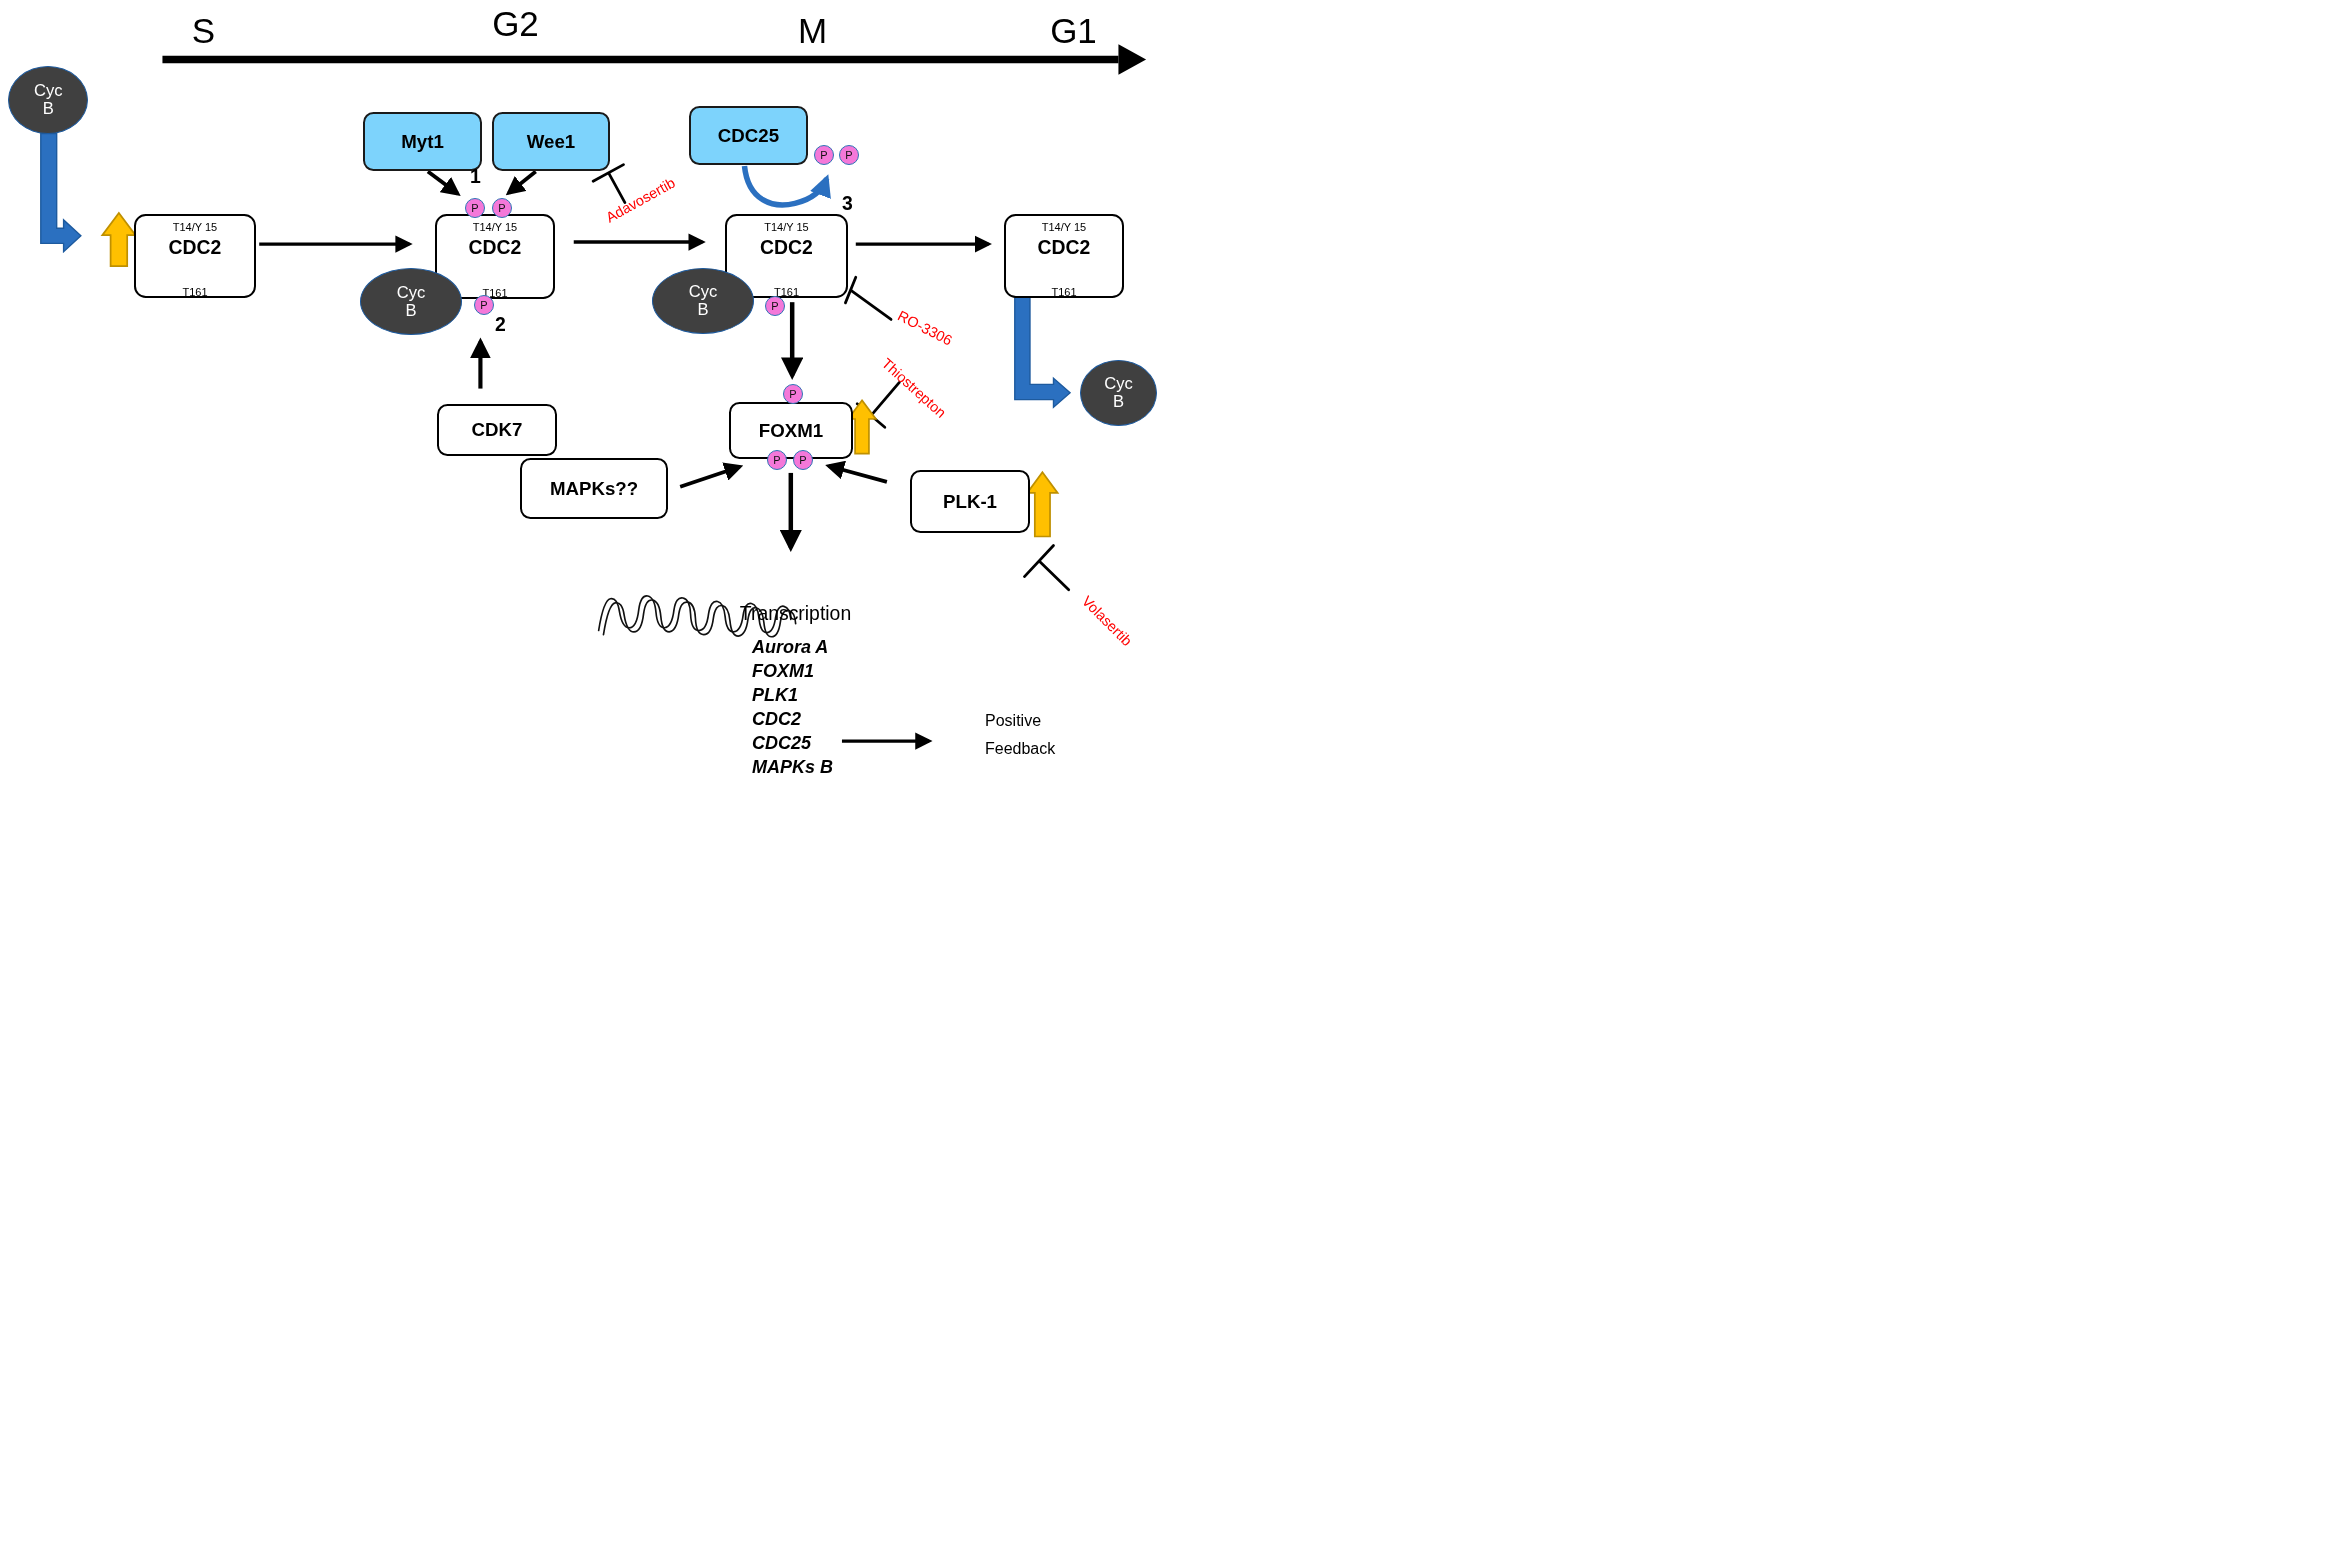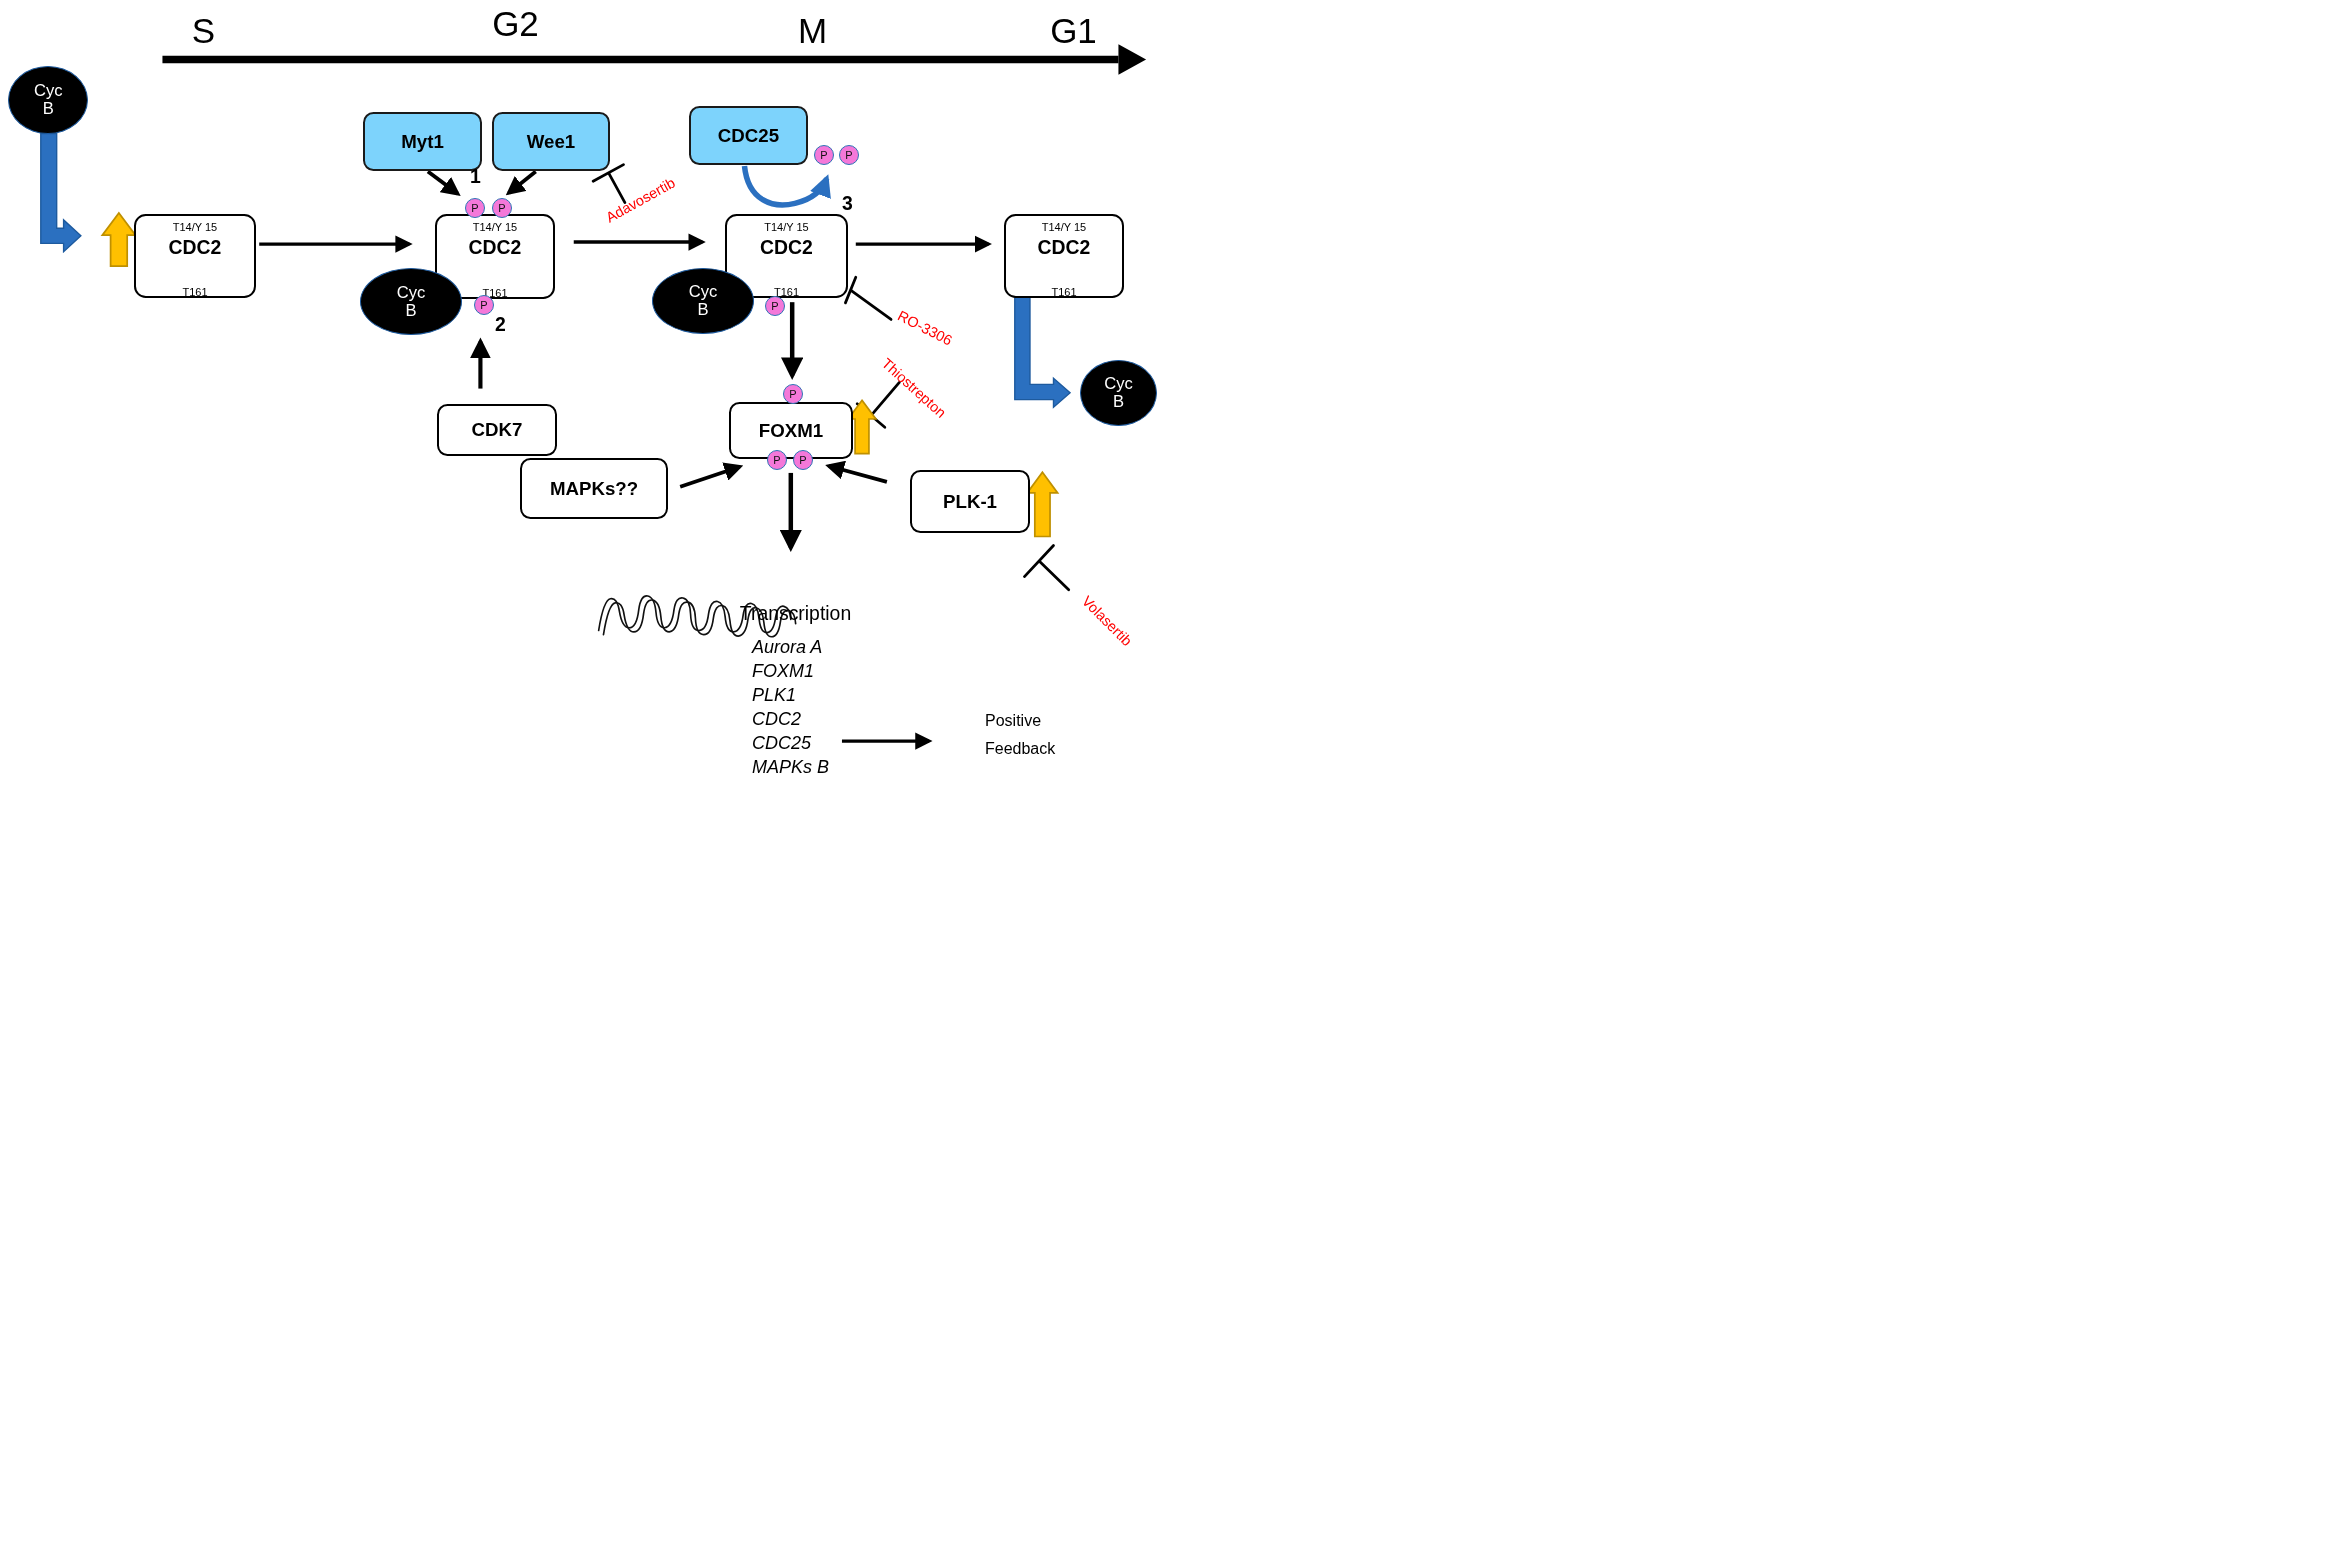--- a/index.html
+++ b/index.html
@@ -8,29 +8,29 @@
   .abs{position:absolute;}
   .phase{font-size:35px;font-weight:500;text-align:center;z-index:5;}
   .gbox{position:absolute;background:#7dd3fc;border:2.1px solid #1a1a1a;border-radius:10.4px;
         display:flex;align-items:center;justify-content:center;font-weight:bold;font-size:18.7px;z-index:2;}
   .wbox{position:absolute;background:#fff;border:2.1px solid #000;border-radius:10.4px;
         display:flex;align-items:center;justify-content:center;font-weight:bold;font-size:18.7px;z-index:2;}
   .cdc2{position:absolute;background:#fff;border:2.1px solid #000;border-radius:11.8px;z-index:2;}
   .cdc2 .site-top{display:block;text-align:center;font-size:11px;margin-top:4.8px;}
   .cdc2 .name{display:block;text-align:center;font-size:19.4px;font-weight:bold;margin-top:3.5px;}
   .cdc2 .site-bot{position:absolute;left:0;right:0;bottom:-2.1px;text-align:center;font-size:11px;}
-  .cycb{position:absolute;background:#000000;border:1.7px solid #1d5a9e;border-radius:50%;
+  .cycb{position:absolute;background:#404040;border:1.7px solid #1d5a9e;border-radius:50%;
         display:flex;flex-direction:column;align-items:center;justify-content:center;
         color:#fff;font-size:16.6px;line-height:18px;z-index:3;}
   .pcirc{position:absolute;width:18px;height:18px;background:#f478d9;border:1.7px solid #2e75b6;
          border-radius:50%;display:flex;align-items:center;justify-content:center;
          font-size:11px;color:#111;z-index:4;}
   .stepnum{position:absolute;font-size:19.4px;font-weight:bold;z-index:5;}
   .drug{position:absolute;color:#ff0000;font-size:14.5px;white-space:nowrap;z-index:5;text-align:center;}
-  .genes{position:absolute;font-style:italic;font-size:18px;line-height:24px;z-index:5;}
+  .genes{position:absolute;font-style:italic;font-size:18px;line-height:24px;z-index:5;font-weight:bold;}
   .bigtext{position:absolute;font-size:19.4px;z-index:5;}
   svg{position:absolute;left:0;top:0;z-index:1;}
 </style>
 </head>
 <body>
 
 <div id="stage">
 
   <svg width="1171" height="782" viewBox="0 0 1694 1131">
     <defs>

